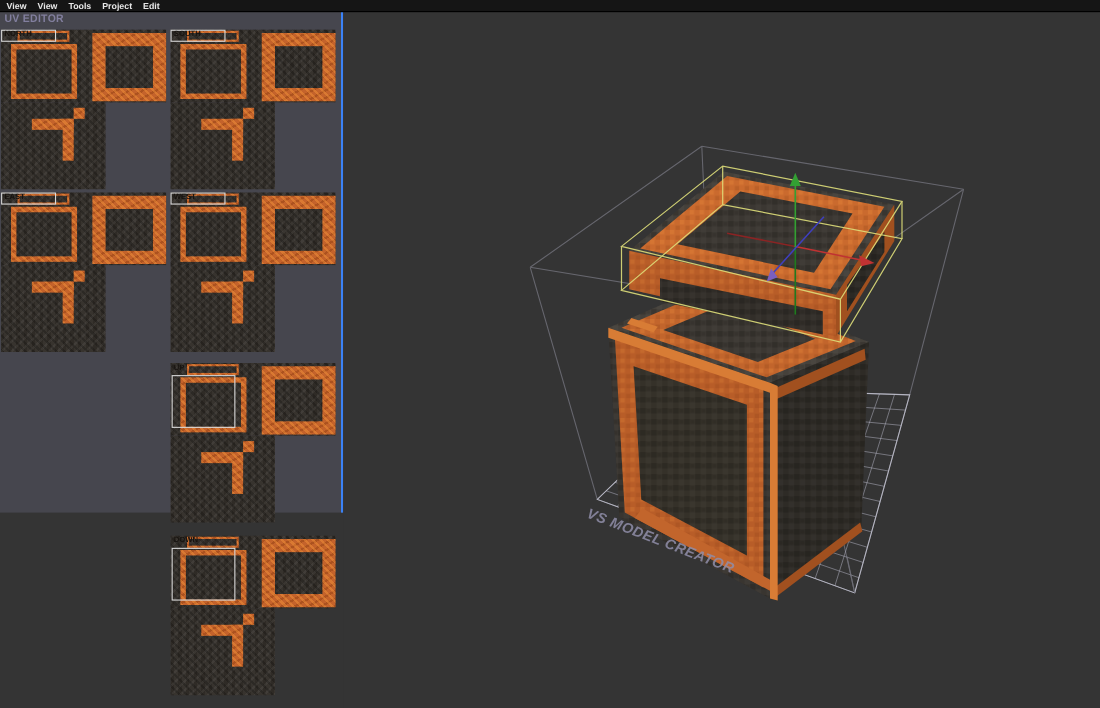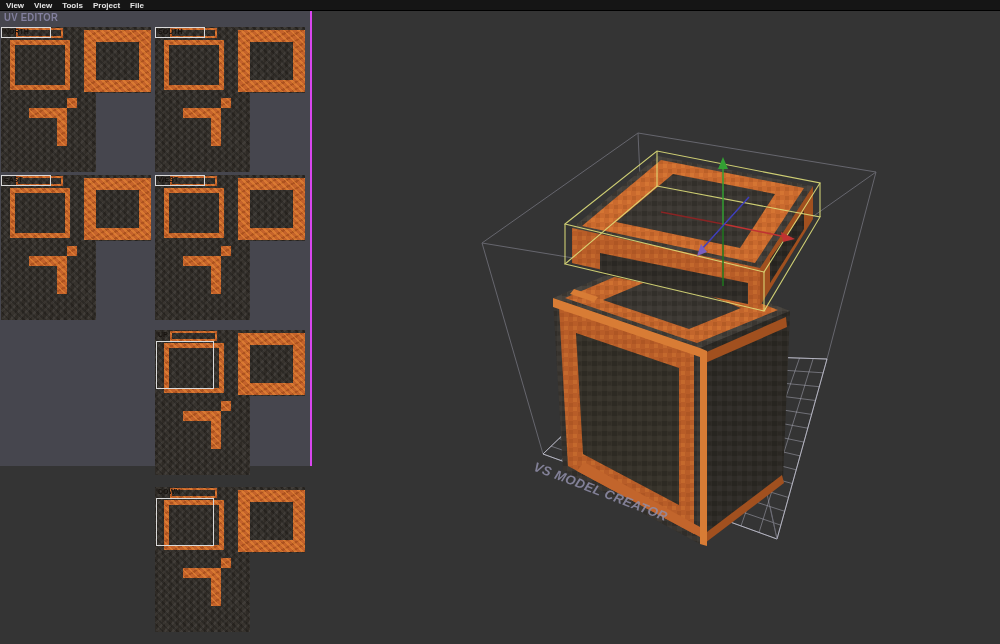--- a/index.html
+++ b/index.html
@@ -8,21 +8,21 @@
 
   
   #menubar { position:absolute; left:0; top:0; width:1000px; height:11px;
              background:#151515; display:flex; align-items:center; z-index:30;
              border-bottom:1px solid #000; }
   #menubar .mi { color:#e6e6e6; font-size:8px; font-weight:bold; line-height:11px;
                  padding:0 4px; margin-left:2px; cursor:default; }
 
   
   #uv-panel { position:absolute; left:0; top:11px; width:312px; height:455px;
-              background:#46464e; border-right:2px solid #d946ef; }
+              background:#46464e; border-right:2px solid #3b82f6; }
   #uv-title { position:absolute; left:4px; top:1px; font-size:10px; font-weight:bold;
               color:#827f9e; letter-spacing:.3px; transform:scaleX(.95);
               transform-origin:left; }
 
   .uv-group { position:absolute; width:150px; height:145px; }
   .pos-g1{left:1px;  top:16px;}  .pos-g2{left:155px; top:16px;}
   .pos-g3{left:1px;  top:164px;} .pos-g4{left:155px; top:164px;}
   .pos-g5{left:155px; top:319px;} .pos-g6{left:155px; top:476px;}
 
   .stone, .sq-inner {
@@ -67,21 +67,21 @@
                transform:rotate(21deg); transform-origin:left top; }
 </style>
 </head>
 <body>
 
 <div id="menubar">
   <span class="mi">View</span>
   <span class="mi">View</span>
   <span class="mi">Tools</span>
   <span class="mi">Project</span>
-  <span class="mi">File</span>
+  <span class="mi">Edit</span>
 </div>
 
 <div id="uv-panel">
   <div id="uv-title">UV EDITOR</div>
 
   <div class="uv-group pos-g1 sel-strip">
     <div class="tex-top stone"></div>
     <div class="tex-bottom stone"></div>
     <div class="sq-left orange">
         <div class="sq-inner"></div>

